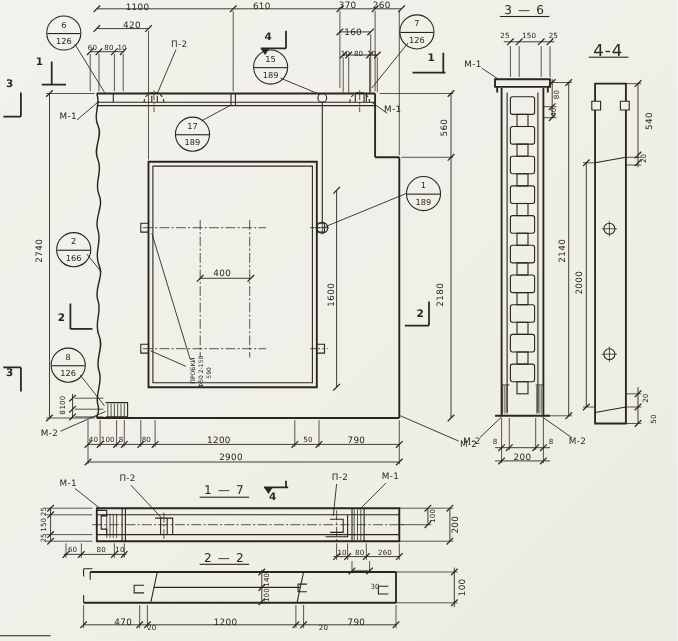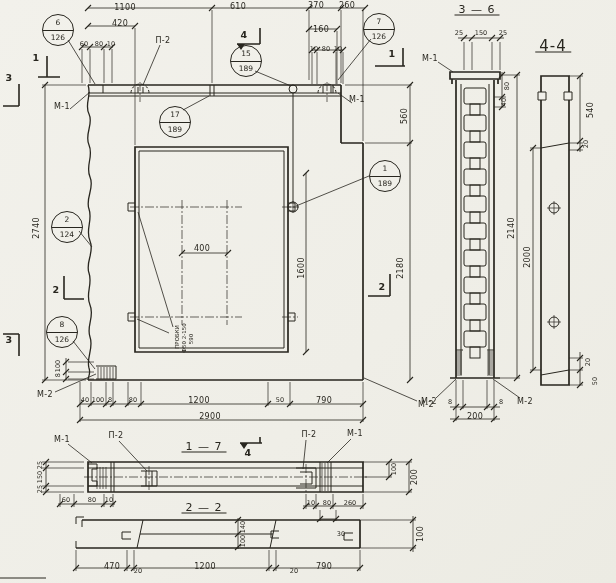--- a/index.html
+++ b/index.html
@@ -229,21 +229,21 @@
 <div class="callout" style="left:174px;top:121px">
   <span class="cnum">17</span>
   <span class="csheet">189</span>
 </div>
 <div class="callout" style="left:384px;top:175px">
   <span class="cnum">1</span>
   <span class="csheet">189</span>
 </div>
 <div class="callout" style="left:66px;top:226px">
   <span class="cnum">2</span>
-  <span class="csheet">124</span>
+  <span class="csheet">166</span>
 </div>
 <div class="callout" style="left:61px;top:331px">
   <span class="cnum">8</span>
   <span class="csheet">126</span>
 </div>
 
 <span class="t ttl" style="left:477px;top:10px">3 — 6</span>
 <span class="t s7" style="left:459px;top:33px">25</span>
 <span class="t s7" style="left:481px;top:33px">150</span>
 <span class="t s7" style="left:503px;top:33px">25</span>

